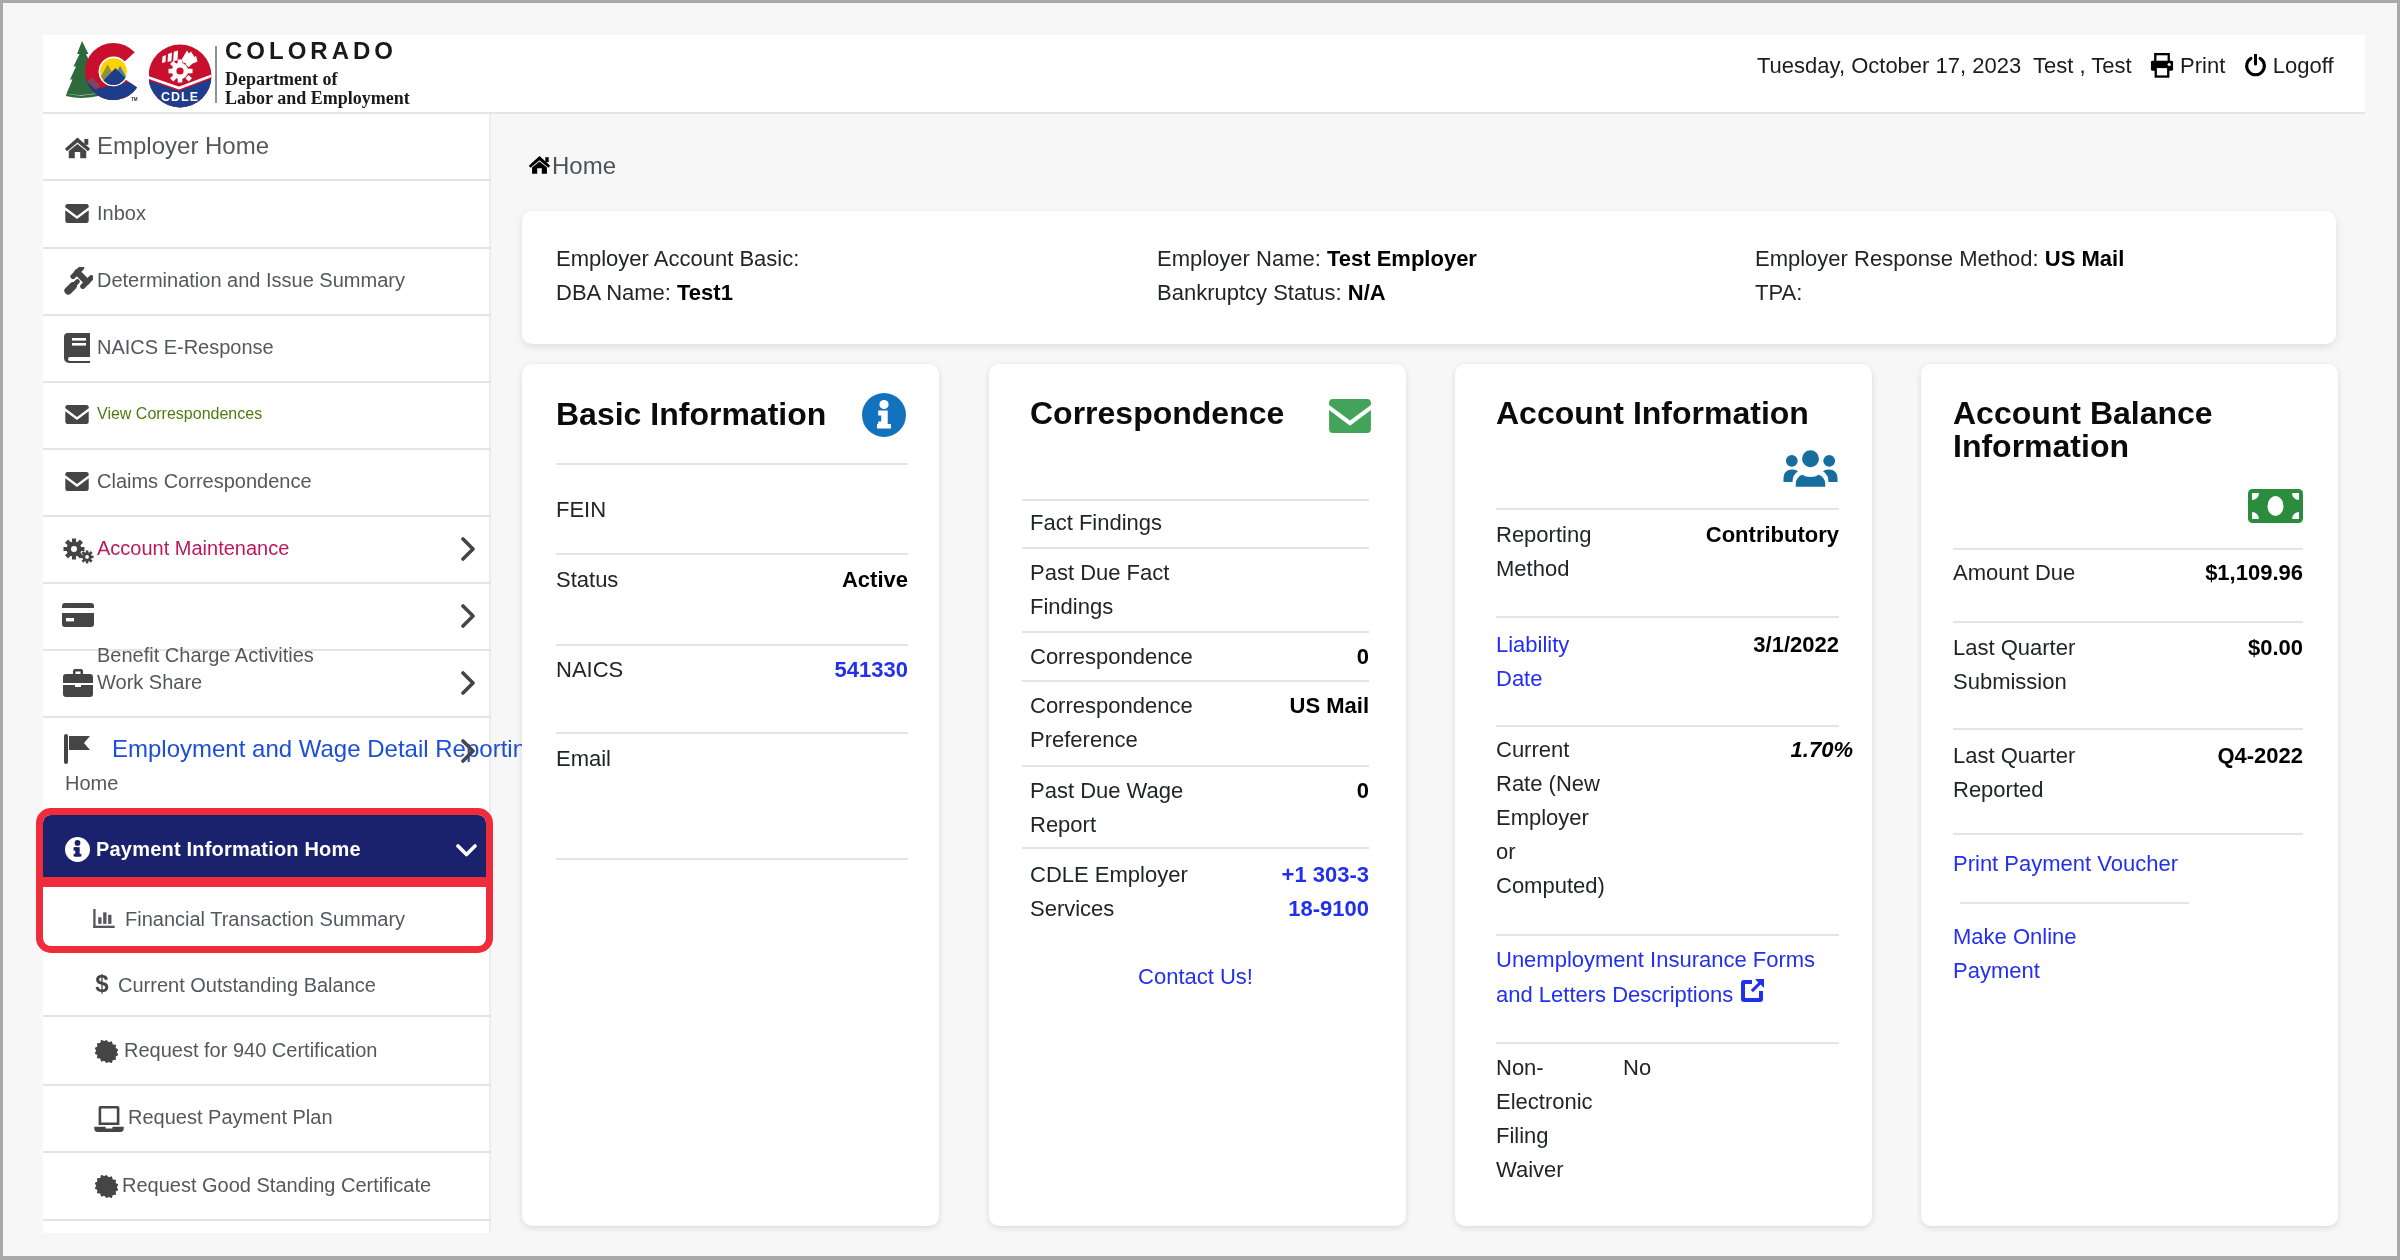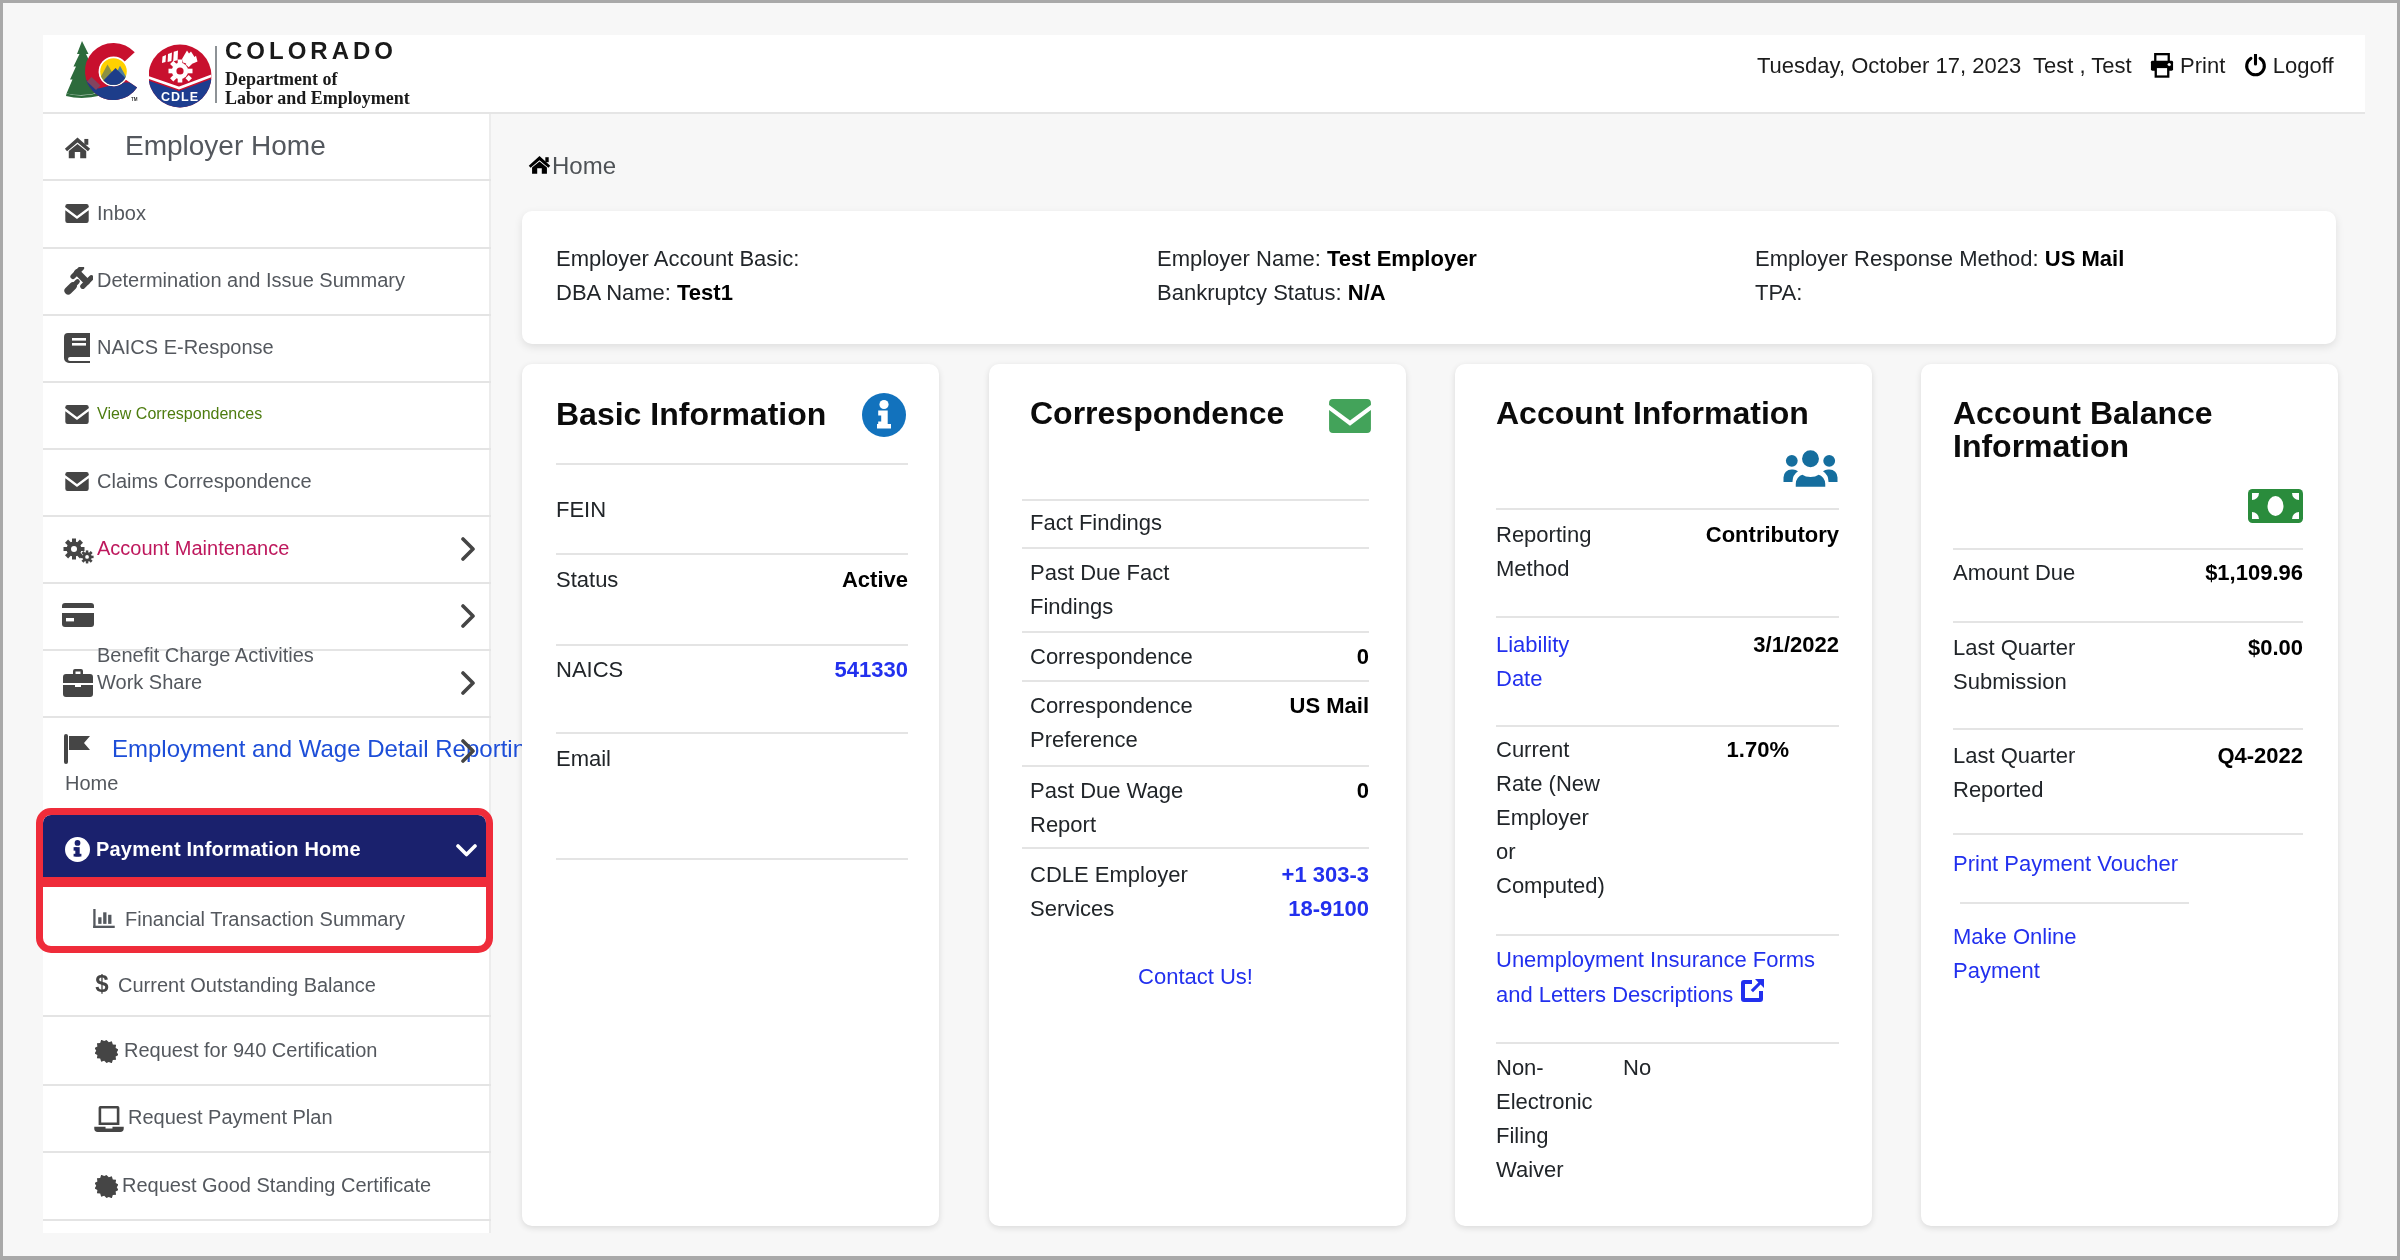--- a/index.html
+++ b/index.html
@@ -128,21 +128,21 @@
   <div class="dv" style="left:40px; width:448px; top:1148px;"></div>
   <div class="dv" style="left:40px; width:448px; top:1216px;"></div>
 
   <div class="abs" style="left:61px; top:133px;">
       <svg width="27" height="23" viewBox="0 0 30 25" fill="#454545">
         <path d="M15 1.5 L29 14 L26.6 16.6 L15 7 L3.4 16.6 L1 14 Z"></path>
         <rect x="22.6" y="3" width="4.4" height="6.5"></rect>
         <path d="M5.3 16.5 L15 8.6 L24.7 16.5 V24.5 H18 V17.5 H12 V24.5 H5.3 Z"></path>
       </svg>
     </div>
-  <div class="t" style="left:94px; top:126px; color:#54585e; font-size:28px;margin-left:28px;">Employer Home</div>
+  <div class="t" style="left:94px; top:126px; color:#54585e; font-size:24px;">Employer Home</div>
 
   <div class="abs" style="left:62px; top:201px;">
       <svg width="24" height="19" viewBox="0 0 32 26" fill="#454545">
         <path d="M3 0 h26 a3 3 0 0 1 3 3 v1.5 l-16 12 L0 4.5 V3 a3 3 0 0 1 3-3 z"></path>
         <path d="M0 8.5 l16 12 L32 8.5 V23 a3 3 0 0 1-3 3 H3 a3 3 0 0 1-3-3 z"></path>
       </svg>
     </div>
   <div class="t" style="left:94px; top:193px; color:#54585e; font-size:20px;">Inbox</div>
 
   <div class="abs" style="left:60px; top:264px;">
@@ -404,21 +404,21 @@
   <div class="dv" style="left:1493px; width:343px; top:505px;"></div>
   <div class="dv" style="left:1493px; width:343px; top:613px;"></div>
   <div class="dv" style="left:1493px; width:343px; top:722px;"></div>
   <div class="dv" style="left:1493px; width:343px; top:931px;"></div>
   <div class="dv" style="left:1493px; width:343px; top:1039px;"></div>
   <div class="t" style="left:1493px; top:515px;">Reporting<br>Method</div>
   <div class="t r b" style="left:1493px; top:515px; width:343px;">Contributory</div>
   <div class="t bl" style="left:1493px; top:625px;">Liability<br>Date</div>
   <div class="t r b" style="left:1493px; top:625px; width:343px;">3/1/2022</div>
   <div class="t" style="left:1493px; top:730px;">Current<br>Rate (New<br>Employer<br>or<br>Computed)</div>
-  <div class="t r b" style="left:1443px; top:730px; width:343px;">1.70%</div>
+  <div class="t r b" style="left:1507px; top:730px; width:343px;font-style:italic;">1.70%</div>
   <div class="t bl" style="left:1493px; top:940px;">Unemployment Insurance Forms<br>and Letters Descriptions <span style="display:inline-block; vertical-align:-2px;"><svg width="27" height="27" viewBox="0 0 27 27">
           <path d="M2 6 a3 3 0 0 1 3-3 h8 v4 H6 v14 h14 v-7 h4 v8 a3 3 0 0 1-3 3 H5 a3 3 0 0 1-3-3 Z" fill="#2230ee"></path>
           <path d="M16 2 h9 v9 l-3.4-3.4 L14 15.2 L11.8 13 l7.6-7.6 Z" fill="#2230ee"></path>
         </svg></span></div>
   <div class="t" style="left:1493px; top:1048px;">Non-<br>Electronic<br>Filing<br>Waiver</div>
   <div class="t" style="left:1620px; top:1048px;">No</div>
 
   <div class="ct" style="left:1950px; top:394px; line-height:33px;">Account Balance<br>Information</div>
   <div class="abs" style="left:2245px; top:486px;">
       <svg width="55" height="34" viewBox="0 0 55 34">

